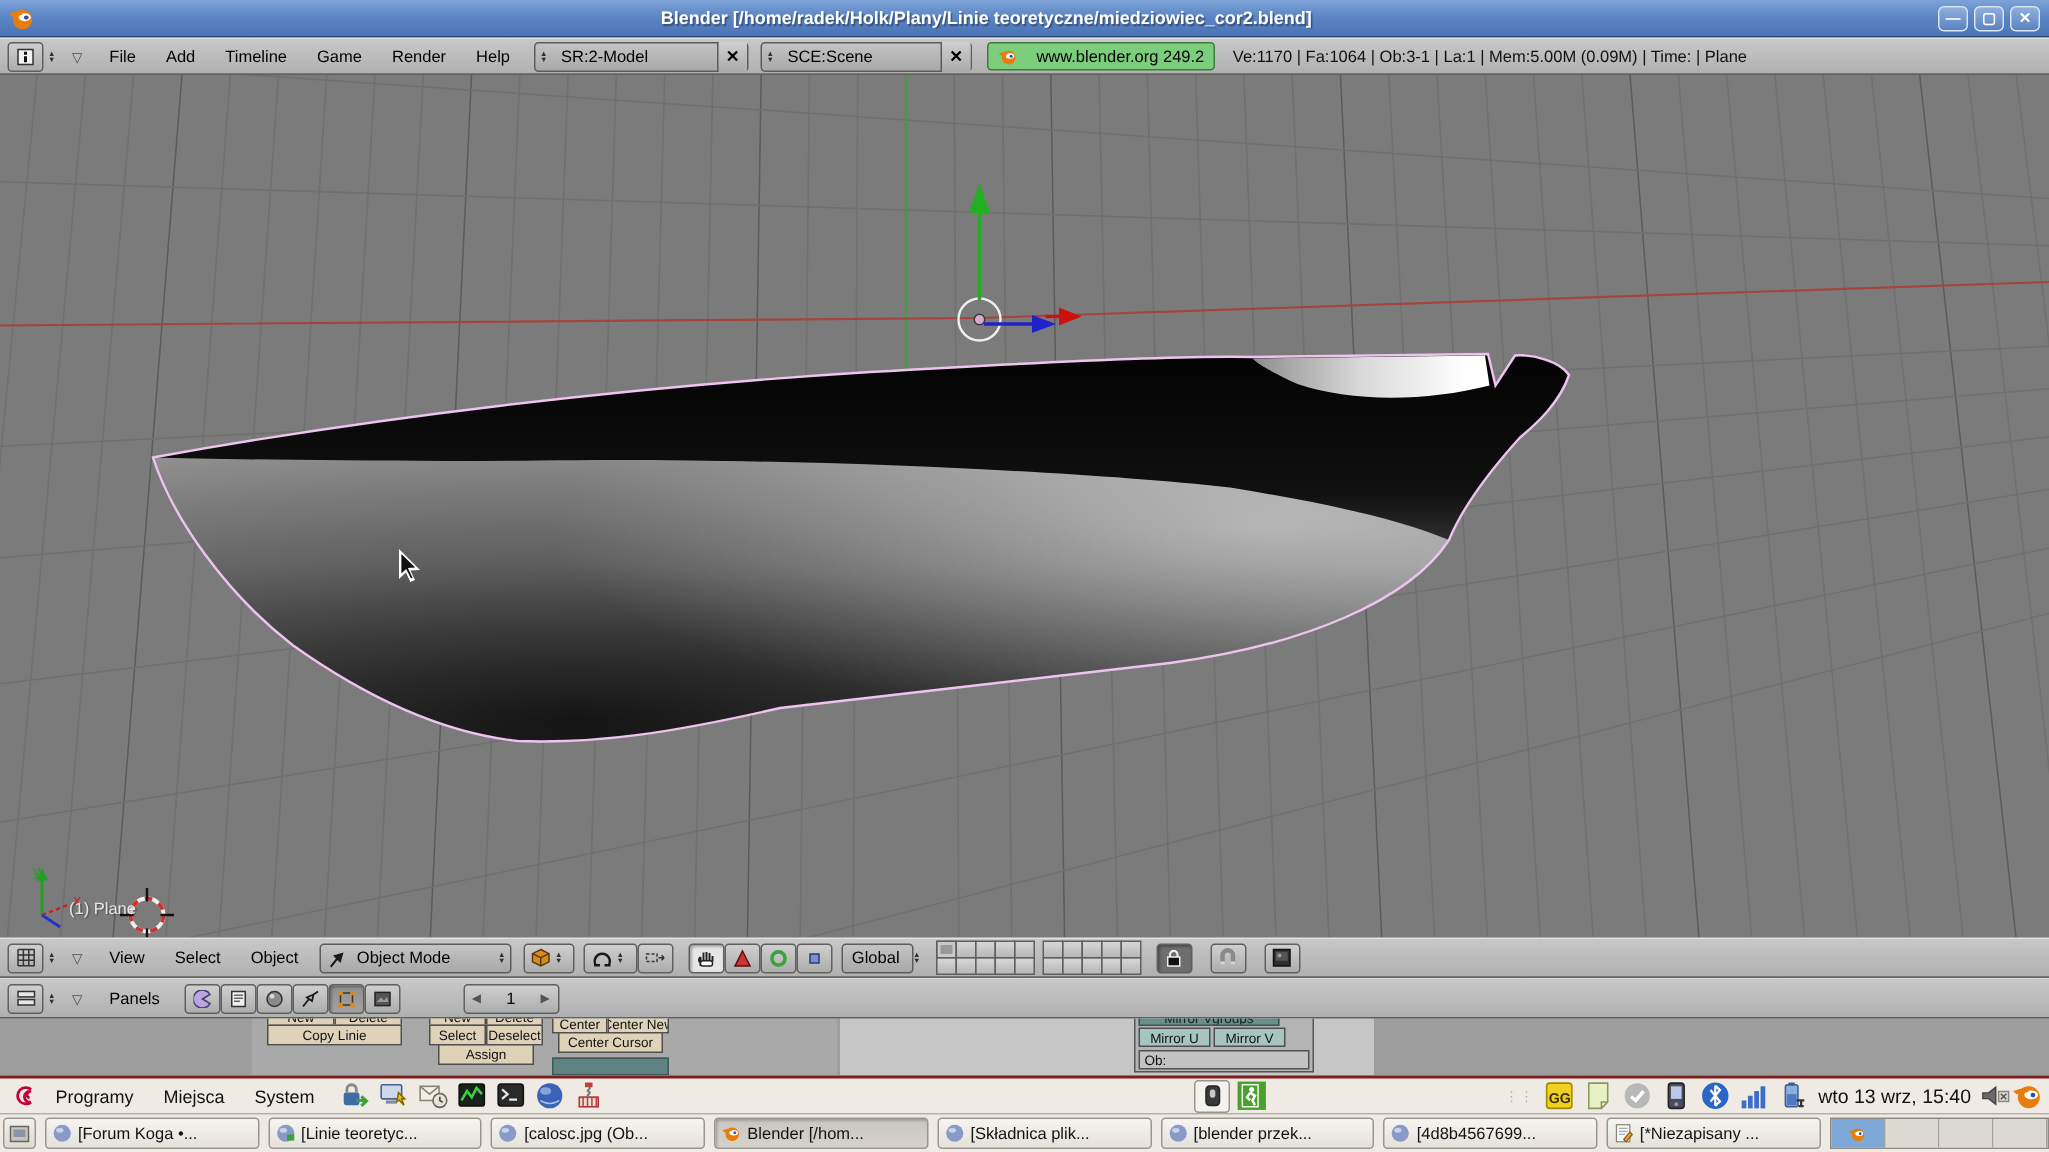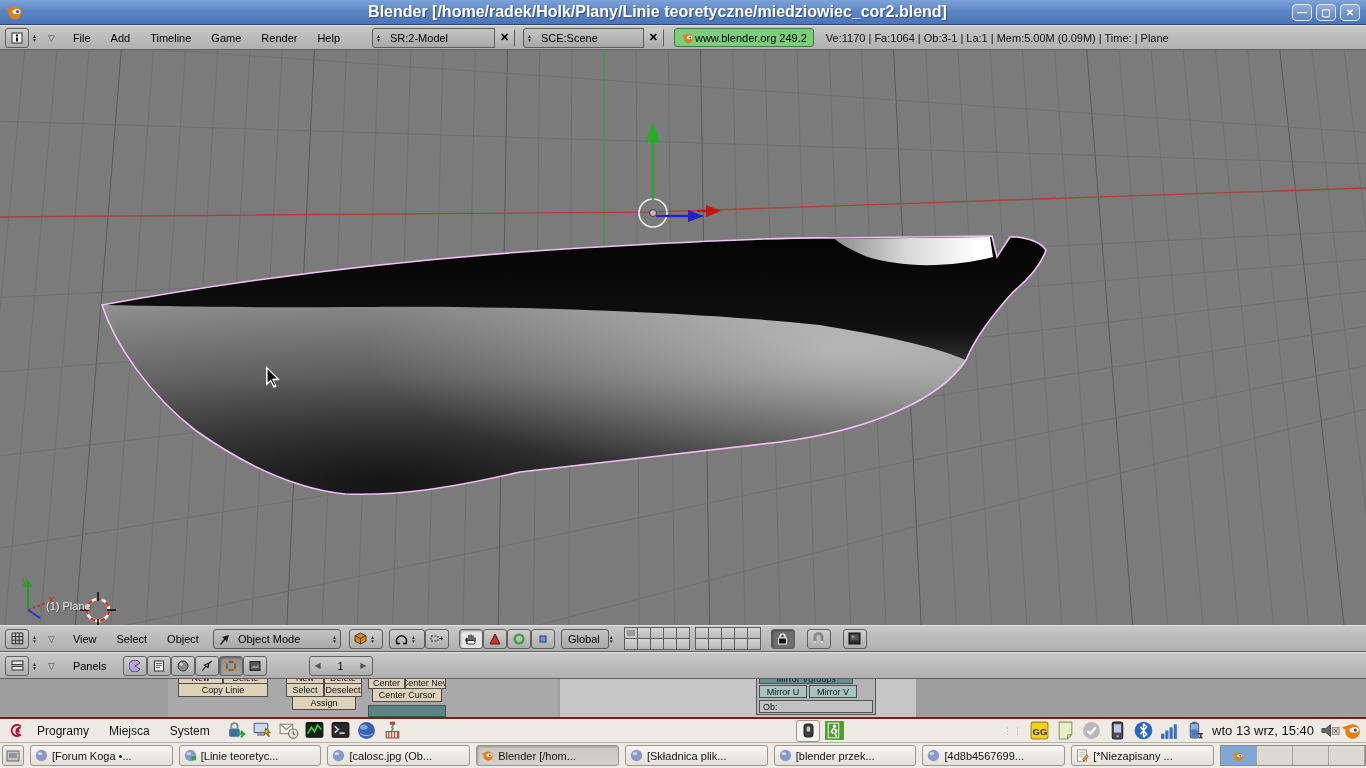--- a/index.html
+++ b/index.html
@@ -5,21 +5,21 @@
   * { margin:0; padding:0; box-sizing:border-box; }
   html,body { width:1366px; height:768px; overflow:hidden; }
   body { font-family:"Liberation Sans", sans-serif; background:#7b7b7b; }
   #stage { position:relative; width:1366px; height:768px; }
 
   
   #titlebar { position:absolute; left:0; top:0; width:1366px; height:25px;
     background:linear-gradient(#7da3d8,#5c86c5 45%,#4a74b5); display:flex; align-items:center;
     border-bottom:1px solid #2d4a77; }
   #titlebar .blogo { margin-left:5px; }
-  #titlebar .wtitle { flex:1; text-align:center; color:#fff; font-weight:bold; font-size:16px;
+  #titlebar .wtitle { flex:1; text-align:center; color:#fff; font-weight:bold; font-size:12px;
     text-shadow:1px 1px 1px rgba(0,0,0,.4); white-space:nowrap; overflow:hidden; }
   .winbtns { display:flex; gap:4px; margin-right:6px; }
   .winbtn { width:20px; height:17px; border-radius:4px; background:linear-gradient(#8fafdd,#5a83c2);
     border:1px solid #dce6f5; color:#fff; font-size:10px; line-height:15px; text-align:center; font-weight:bold; }
 
   
   .bheader { position:absolute; left:0; width:1366px; background:linear-gradient(#c8c8c8,#b0b0b0);
     border-top:1px solid #e2e2e2; border-bottom:1px solid #5f5f5f; display:flex; align-items:center;
     font-size:11px; color:#000; }
   .bmenu { padding:0 10px; cursor:default; }
@@ -29,21 +29,21 @@
   .stepper { display:inline-flex; flex-direction:column; align-items:center; justify-content:center;
     font-size:5px; line-height:4px; color:#2e2e2e; padding:0 3px; }
   .collapse { font-size:9px; color:#4a4a4a; padding:0 8px; }
   .dd { display:inline-flex; align-items:center; background:linear-gradient(#c4c4c4,#a8a8a8);
     border:1px solid #5c5c5c; border-radius:3px; height:20px; font-size:11px; }
   .ddtext { padding:0 6px; white-space:nowrap; }
   .xbtn { width:20px; height:20px; border-left:1px solid #5c5c5c; display:flex; align-items:center;
     justify-content:center; font-weight:bold; font-size:11px; background:linear-gradient(#cfcfcf,#aaaaaa); }
 
   #menubar { top:25px; height:25px; }
-  #menubar .badge { display:inline-flex; align-items:center; gap:1px; background:#7ccd7c;
+  #menubar .badge { display:inline-flex; align-items:center; gap:13px; background:#7ccd7c;
     border:1px solid #3f7a3f; border-radius:3px; height:19px; padding:0 6px; font-size:11px; margin-left:10px; }
   #menubar .stats { margin-left:12px; font-size:11px; white-space:nowrap; color:#111; }
 
   
   #viewport { position:absolute; left:0; top:50px; width:1366px; height:575px; background:#7b7b7b; }
   #viewport svg { position:absolute; left:0; top:0; }
   #objlabel { position:absolute; left:46px; top:550px; color:#e6e6e6; font-size:11px;
     text-shadow:1px 1px 1px rgba(0,0,0,.35); }
 
   
@@ -118,21 +118,21 @@
       </svg>
     </span>
     <span class="stepper">▲<br>▼</span>
     <span class="collapse">▽</span>
     <span class="bmenu">File</span>
     <span class="bmenu">Add</span>
     <span class="bmenu">Timeline</span>
     <span class="bmenu">Game</span>
     <span class="bmenu">Render</span>
     <span class="bmenu">Help</span>
-    <span class="dd" style="margin-left:22px">
+    <span class="dd" style="margin-left:6px">
       <span class="stepper">▲<br>▼</span>
       <span class="ddtext" style="width:110px">SR:2-Model</span>
       <span class="xbtn">✕</span>
     </span>
     <span class="dd" style="margin-left:8px">
       <span class="stepper">▲<br>▼</span>
       <span class="ddtext" style="width:108px">SCE:Scene</span>
       <span class="xbtn">✕</span>
     </span>
     <span class="badge">

